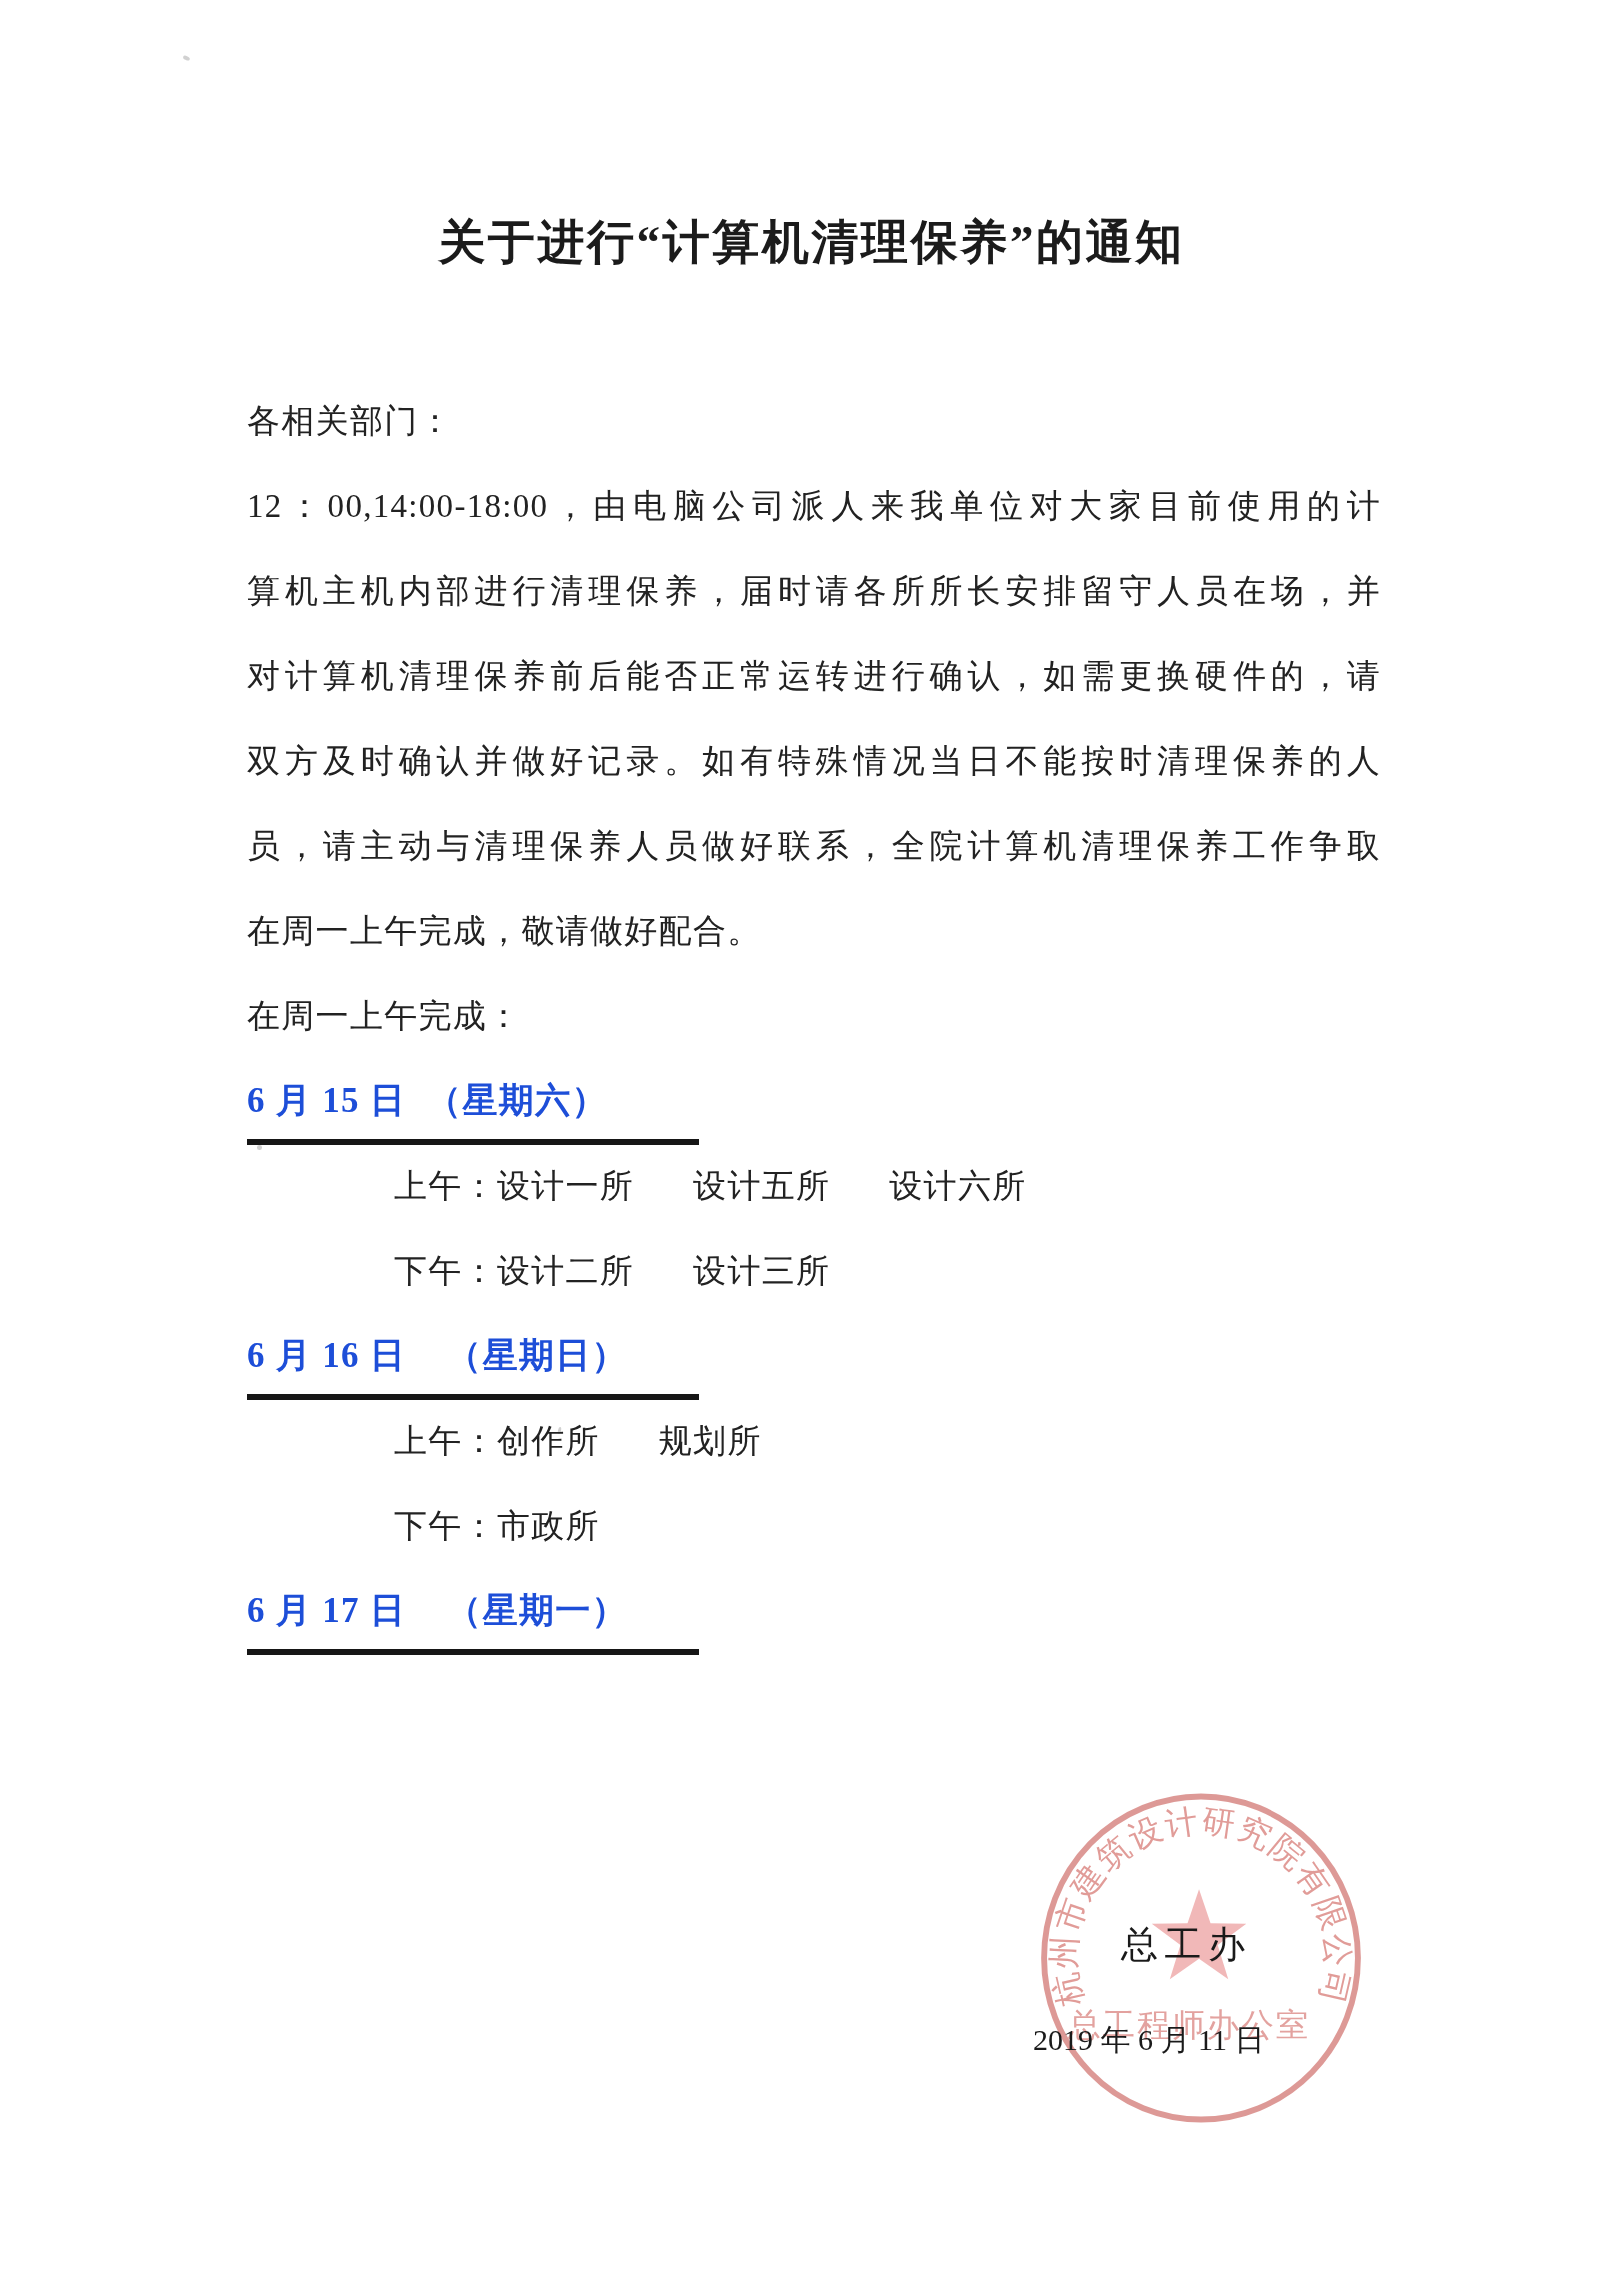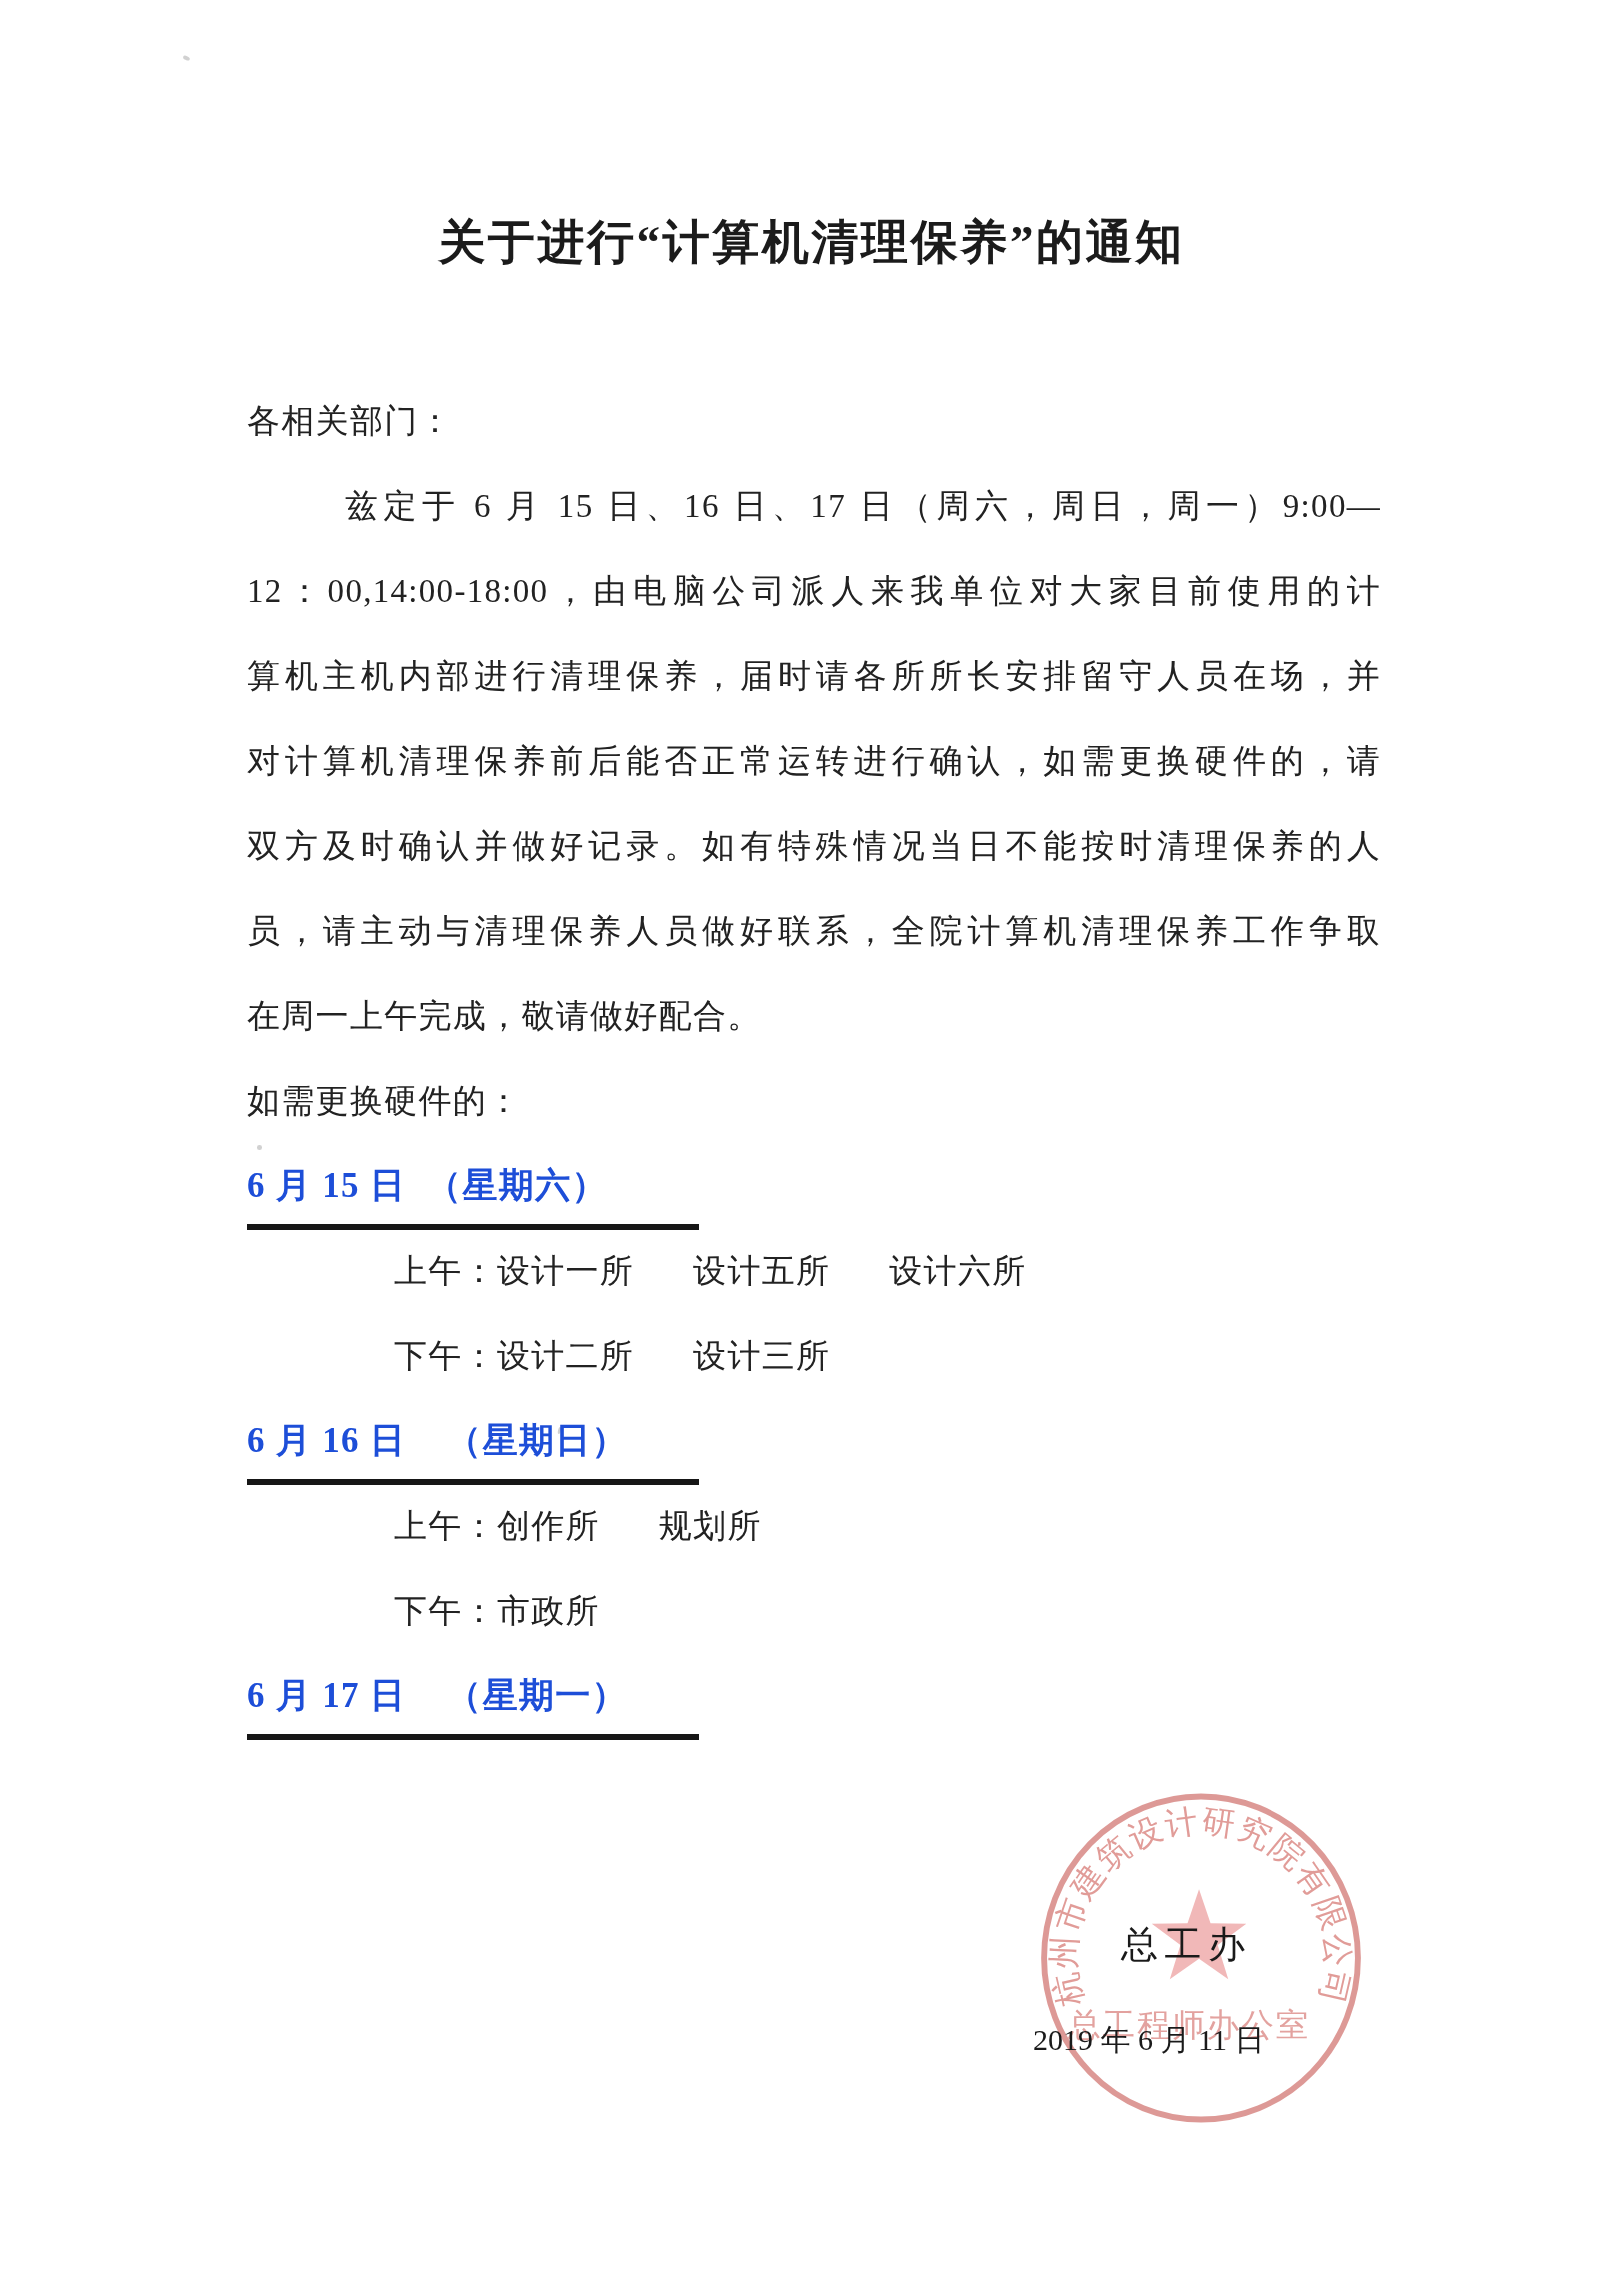--- a/index.html
+++ b/index.html
@@ -88,28 +88,27 @@
 <div class="page">
 
   <div class="speck s1"></div>
   <div class="speck s2"></div>
   <div class="speck s3"></div>
 
   <div class="title">关于进行“计算机清理保养”的通知</div>
 
   <div class="content">
     <div class="line">各相关部门：</div>
-    <div class="line just indent">兹定于 6 月 15 日、16 日、17 日（周六，周日，周一）9:00—</div>
     <div class="line just">12：00,14:00-18:00，由电脑公司派人来我单位对大家目前使用的计</div>
     <div class="line just">算机主机内部进行清理保养，届时请各所所长安排留守人员在场，并</div>
     <div class="line just">对计算机清理保养前后能否正常运转进行确认，如需更换硬件的，请</div>
     <div class="line just">双方及时确认并做好记录。如有特殊情况当日不能按时清理保养的人</div>
     <div class="line just">员，请主动与清理保养人员做好联系，全院计算机清理保养工作争取</div>
     <div class="line">在周一上午完成，敬请做好配合。</div>
-    <div class="line">如需更换硬件的：</div>
+    <div class="line">在周一上午完成：</div>
 
     <div class="line dhead">
       <span class="dhead-text">6 月 15 日  （星期六）</span>
     </div>
     <div class="line entry">上午：设计一所    设计五所    设计六所</div>
     <div class="line entry">下午：设计二所    设计三所</div>
 
     <div class="line dhead">
       <span class="dhead-text">6 月 16 日    （星期日）</span>
     </div>

